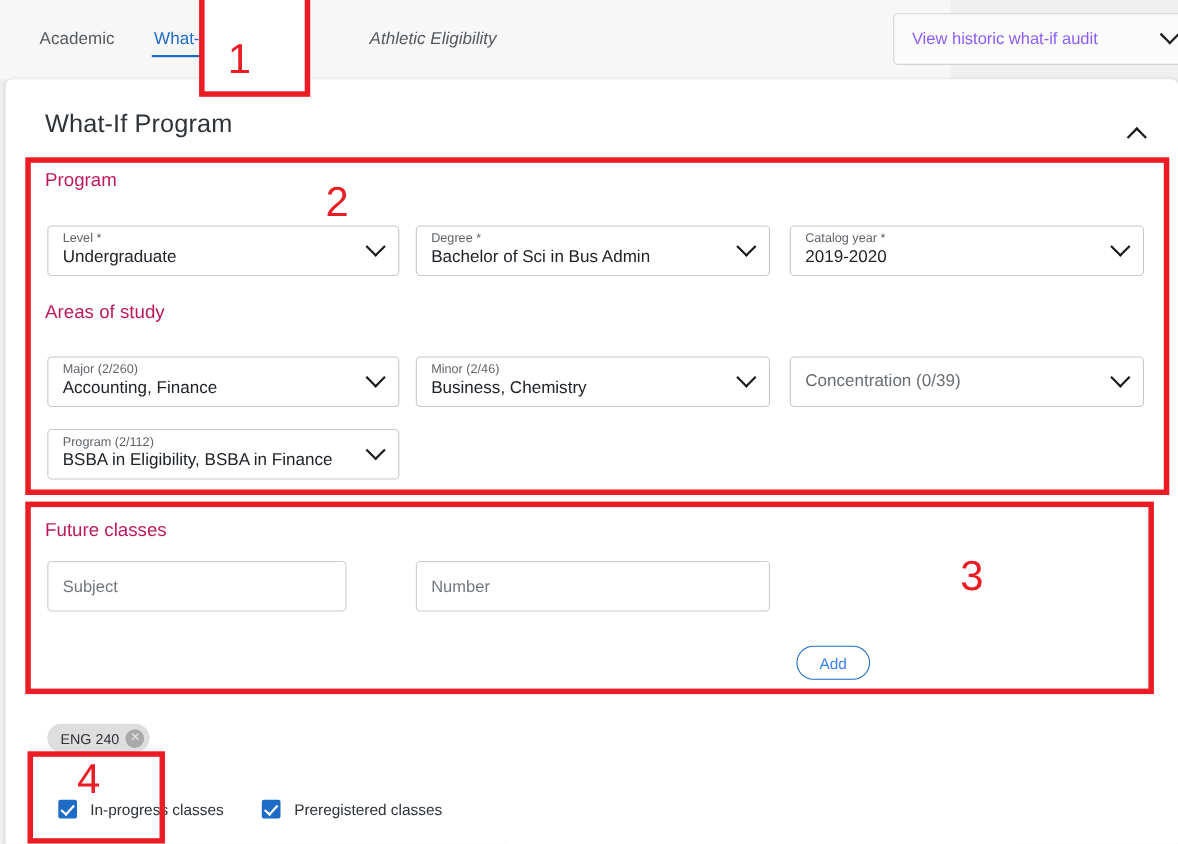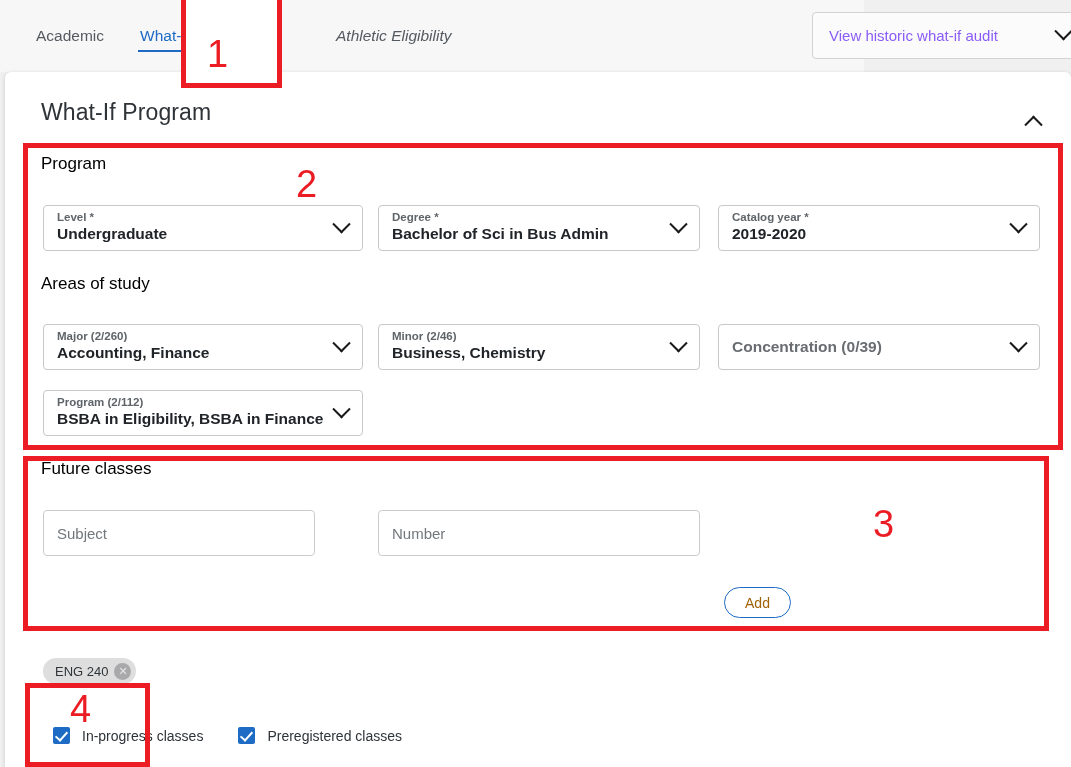--- a/index.html
+++ b/index.html
@@ -108,32 +108,31 @@
     display: flex;
     align-items: center;
     justify-content: center;
     cursor: pointer;
   }
 
   
   .section-label {
     position: absolute;
     font-size: 17px;
-    color: #000000;
+    color: #be185d;
   }
 
   
   .field {
     position: absolute;
     height: 46px;
     background: #ffffff;
     border: 1px solid #c8c8c8;
     border-radius: 4px;
     cursor: pointer;
-    font-weight: bold;
   }
   .field .fl {
     position: absolute;
     left: 13px; top: 5px;
     font-size: 11.5px;
     color: #5f6469;
     white-space: nowrap;
   }
   .field .fv {
     position: absolute;
@@ -170,21 +169,21 @@
   .tinput::placeholder { color: #72777c; }
 
   
   .add-btn {
     position: absolute;
     left: 719px; top: 515px;
     width: 67px; height: 31px;
     border: 1px solid #1d6bc4;
     border-radius: 18px;
     background: #ffffff;
-    color: #a16207;
+    color: #3b82f6;
     font-size: 14px;
     font-family: "Liberation Sans", sans-serif;
     cursor: pointer;
     display: flex;
     align-items: center;
     justify-content: center;
   }
 
   
   .chip {
@@ -329,21 +328,21 @@
       <span class="fp">Concentration (0/39)</span>
       <span class="chev fchev"></span>
     </div>
 
     <div class="field" style="left:38px; top:318px; width:320px;">
       <span class="fl">Program (2/112)</span>
       <span class="fv">BSBA in Eligibility, BSBA in Finance</span>
       <span class="chev fchev"></span>
     </div>
 
-    <div class="section-label" style="left:36px; top:387px;">Future classes</div>
+    <div class="section-label" style="left:36px; top:400px;">Future classes</div>
 
     <input class="tinput" style="left: 38px; top: 438px; width: 272px;" placeholder="Subject">
     <input class="tinput" style="left: 373px; top: 438px; width: 322px;" placeholder="Number">
     <button class="add-btn">Add</button>
 
     <div class="chip">
       <span class="chip-text">ENG 240</span>
       <span class="chip-x">✕</span>
     </div>
 

